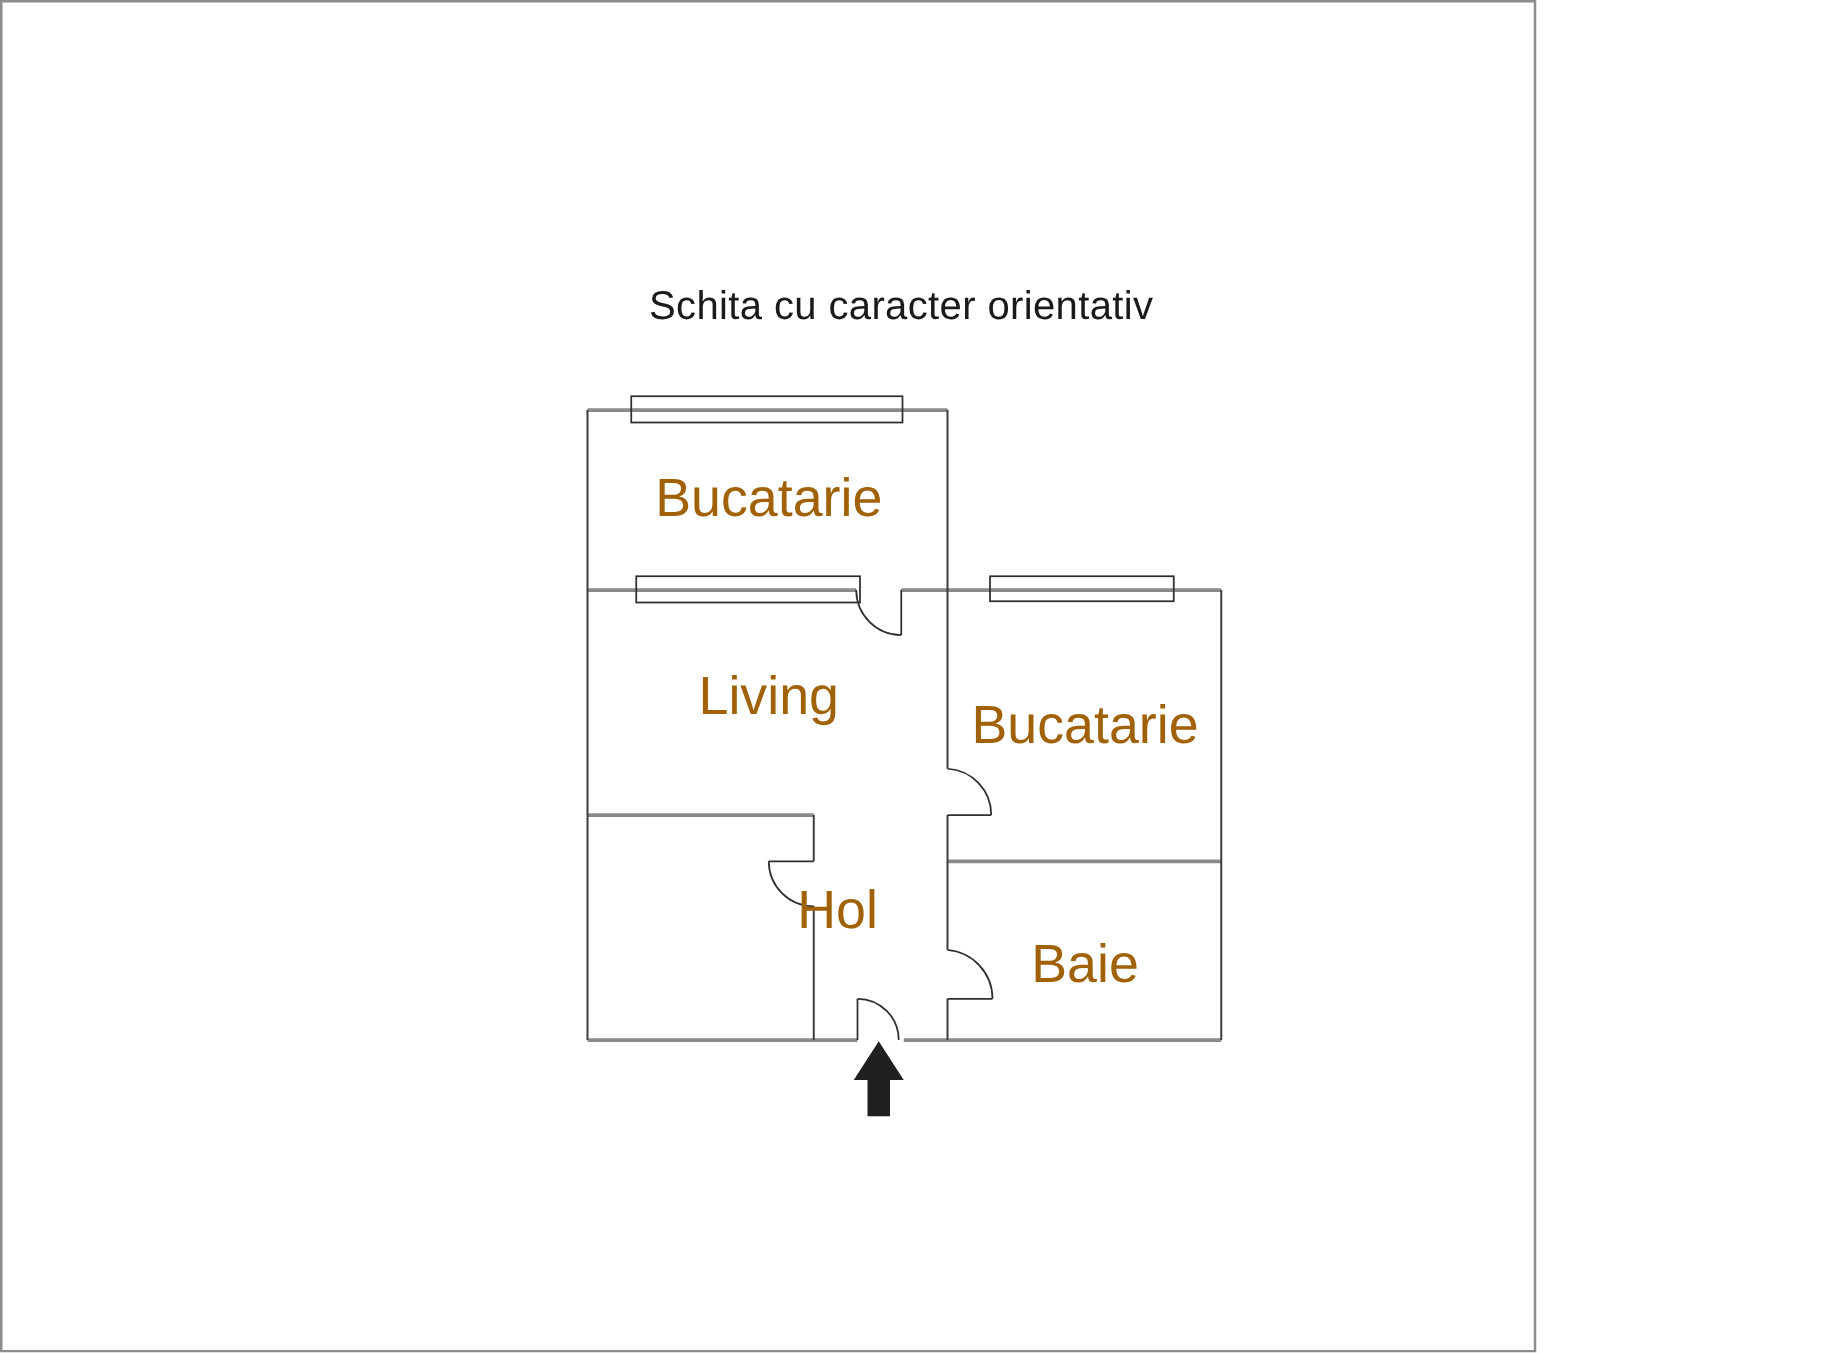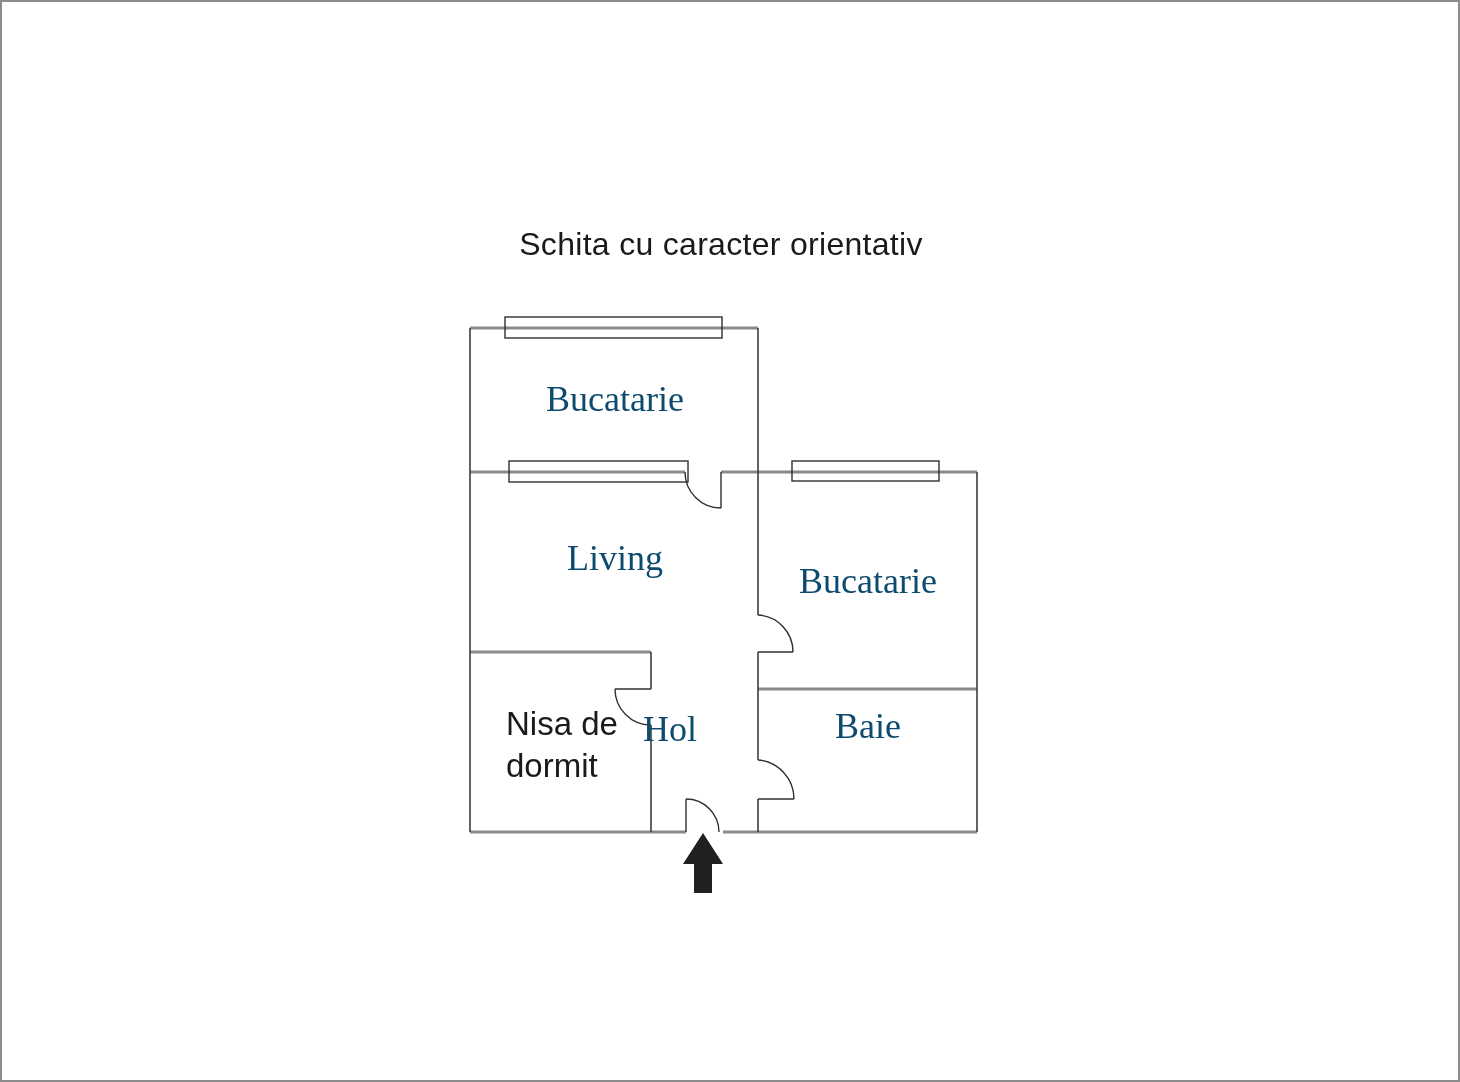--- a/index.html
+++ b/index.html
@@ -3,21 +3,21 @@
 <meta charset="utf-8">
 <style>
   html, body {
     margin: 0;
     padding: 0;
     background: #ffffff;
     font-family: "Liberation Sans", "DejaVu Sans", sans-serif;
   }
   .page {
     position: relative;
-    width: 1460px;
+    width: 1229px;
     height: 1082px;
     box-sizing: border-box;
     border: 2px solid #8c8c8c;
     background: #ffffff;
     overflow: hidden;
   }
   .plan-svg {
     position: absolute;
     left: 0;
     top: 0;
@@ -31,30 +31,29 @@
     width: 558px;
     text-align: center;
     font-size: 32px;
     letter-spacing: 0.3px;
     color: #1a1a1a;
     white-space: nowrap;
   }
   .room-label {
     position: absolute;
     transform: translate(-50%, -50%);
-    font-size: 36px;
-    color: #0c4a6e;
+    font-size: 43px;
+    color: #a16207;
     white-space: nowrap;
-    font-family: Liberation Serif, serif;
   }
   .lbl-bucatarie { left: 613px; top: 397px; }
   .lbl-living    { left: 613px; top: 556px; }
   .lbl-dormitor  { left: 866px; top: 579px; }
   .lbl-hol       { left: 668px; top: 727px; }
-  .lbl-baie      { left: 866px; top: 724px; }
+  .lbl-baie      { left: 866px; top: 770px; }
   .room-label-block {
     position: absolute;
     left: 504px;
     top: 701px;
     width: 132px;
     font-size: 33px;
     line-height: 42px;
     color: #1a1a1a;
   }
 </style>
@@ -113,19 +112,18 @@
 
     <polygon points="701,831 721,862 710,862 710,891 692,891 692,862 681,862" fill="#221f1f"></polygon>
   </svg>
 
   <div class="room-label lbl-bucatarie">Bucatarie</div>
 
   <div class="room-label lbl-living">Living</div>
 
   <div class="room-label lbl-dormitor">Bucatarie</div>
 
-  <div class="room-label-block">Nisa de dormit</div>
 
   <div class="room-label lbl-hol">Hol</div>
 
   <div class="room-label lbl-baie">Baie</div>
 
 </div>
 
 </body></html>

